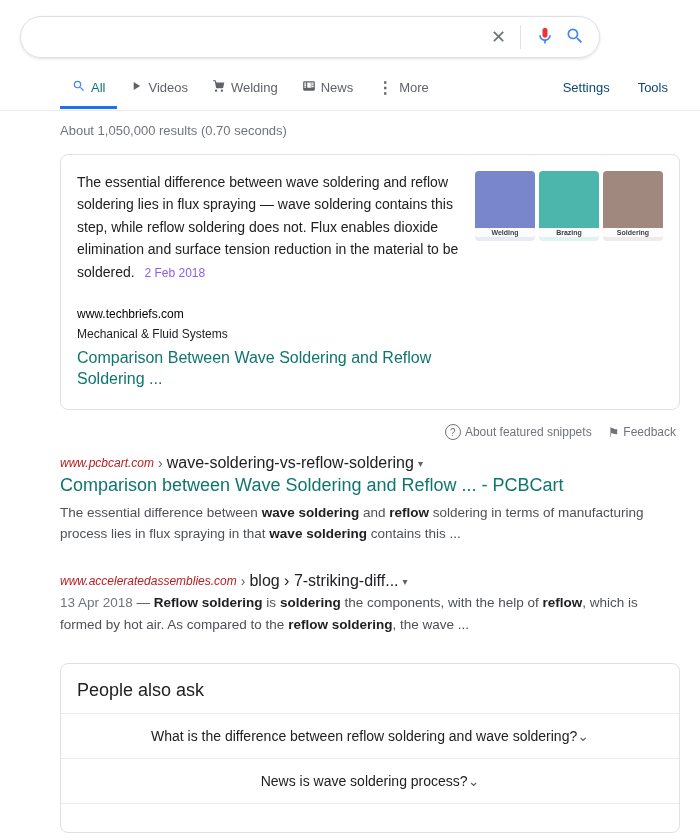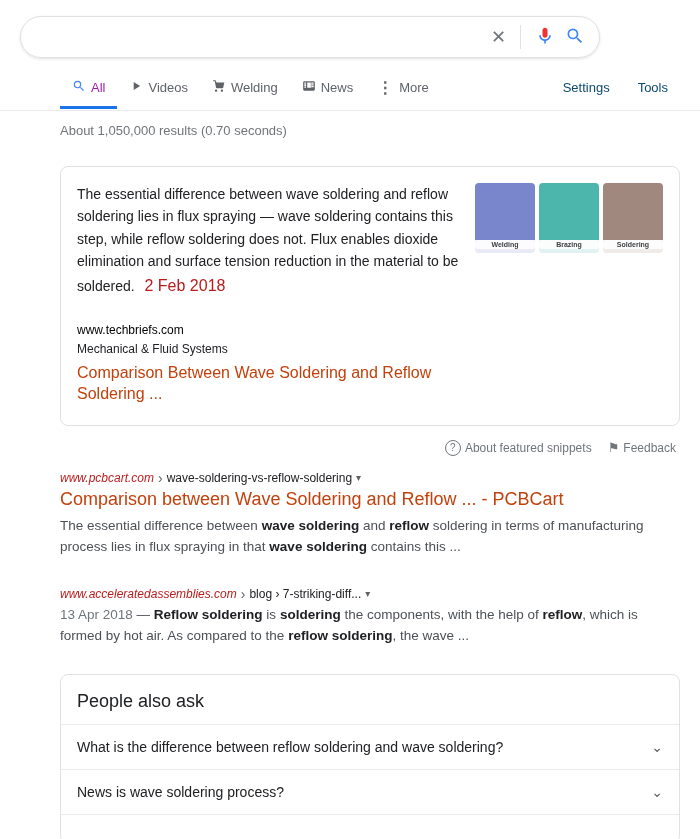--- a/index.html
+++ b/index.html
@@ -66,41 +66,41 @@
       gap: 5px;
       padding: 10px 12px;
       font-size: 13px;
       color: #5f6368;
       cursor: pointer;
       border-bottom: 3px solid transparent;
       white-space: nowrap;
       text-decoration: none;
     }
     .nav-tab.active {
-      color: #a21caf;
+      color: #0f766e;
       border-bottom: 3px solid #1a73e8;
     }
     .nav-right {
       margin-left: auto;
       display: flex;
       gap: 4px;
     }
     .nav-right .nav-tab {
       color: #0c4a6e;
     }
 
     
     .results-area {
       padding: 12px 20px 20px 60px;
     }
 
     .results-count {
       color: #70757a;
       font-size: 13px;
-      margin-bottom: 28px;
+      margin-bottom: 16px;
     }
 
     
     .featured-snippet {
       border: 1px solid #dfe1e5;
       border-radius: 8px;
       padding: 16px;
       margin-bottom: 8px;
       display: flex;
       gap: 16px;
@@ -108,22 +108,22 @@
     .snippet-text {
       flex: 1;
       font-size: 14px;
       line-height: 1.6;
       color: #202124;
     }
     .snippet-text strong {
       font-weight: 400;
     }
     .snippet-date {
-      color: #b91c1c;
-      font-size: 16px;
+      color: #8b5cf6;
+      font-size: 12px;
       margin-left: 6px;
     }
     .snippet-images {
       display: flex;
       gap: 4px;
       align-items: flex-start;
       flex-shrink: 0;
     }
     .snippet-img-placeholder {
       width: 60px;
@@ -182,32 +182,32 @@
       align-items: center;
       gap: 4px;
       margin-bottom: 2px;
     }
     .result-url {
       font-size: 12px;
       color: #b91c1c;
       font-style: italic;
     }
     .result-url-breadcrumb {
-      font-size: 12px;
+      font-size: 16px;
       color: #202124;
       text-align: center;
     }
     .result-dropdown-icon {
       font-size: 10px;
       color: #5f6368;
       cursor: pointer;
     }
     .result-title {
       font-size: 18px;
-      color: #c2410c;
+      color: #0f766e;
       cursor: pointer;
       text-decoration: none;
       display: block;
       margin-bottom: 4px;
       line-height: 1.3;
     }
     .result-snippet {
       font-size: 13.5px;
       color: #4d5156;
       line-height: 1.58;
@@ -230,21 +230,21 @@
     .paa-title {
       font-size: 18px;
       font-weight: 400;
       padding: 16px 16px 12px 16px;
       color: #202124;
     }
     .paa-item {
       border-top: 1px solid #ebebeb;
       display: flex;
       align-items: center;
-      justify-content: space-between;
+      justify-content: center;
       padding: 14px 16px;
       cursor: pointer;
       font-size: 14px;
       color: #202124;
     }
     .paa-chevron {
       font-size: 14px;
       color: #5f6368;
     }
 

